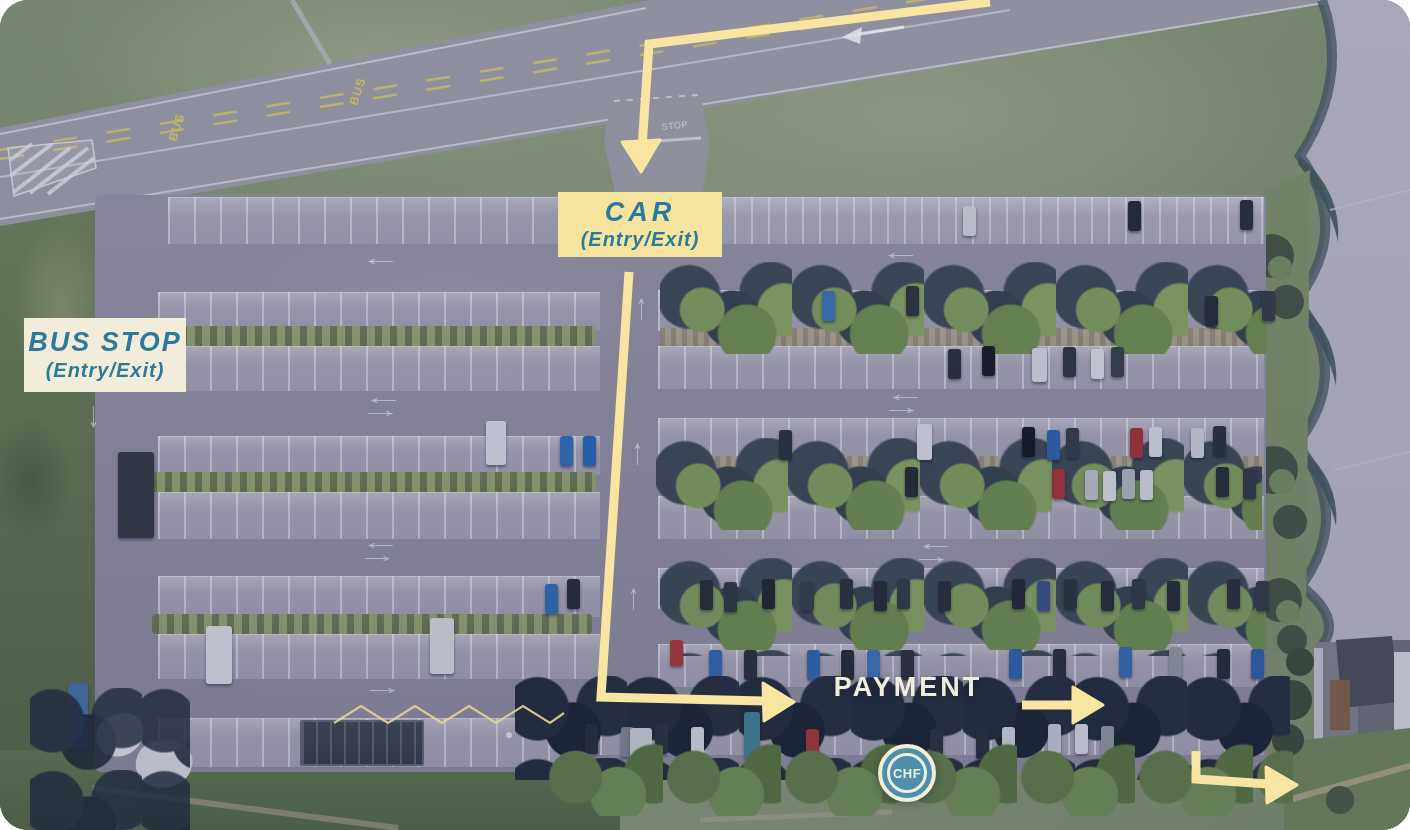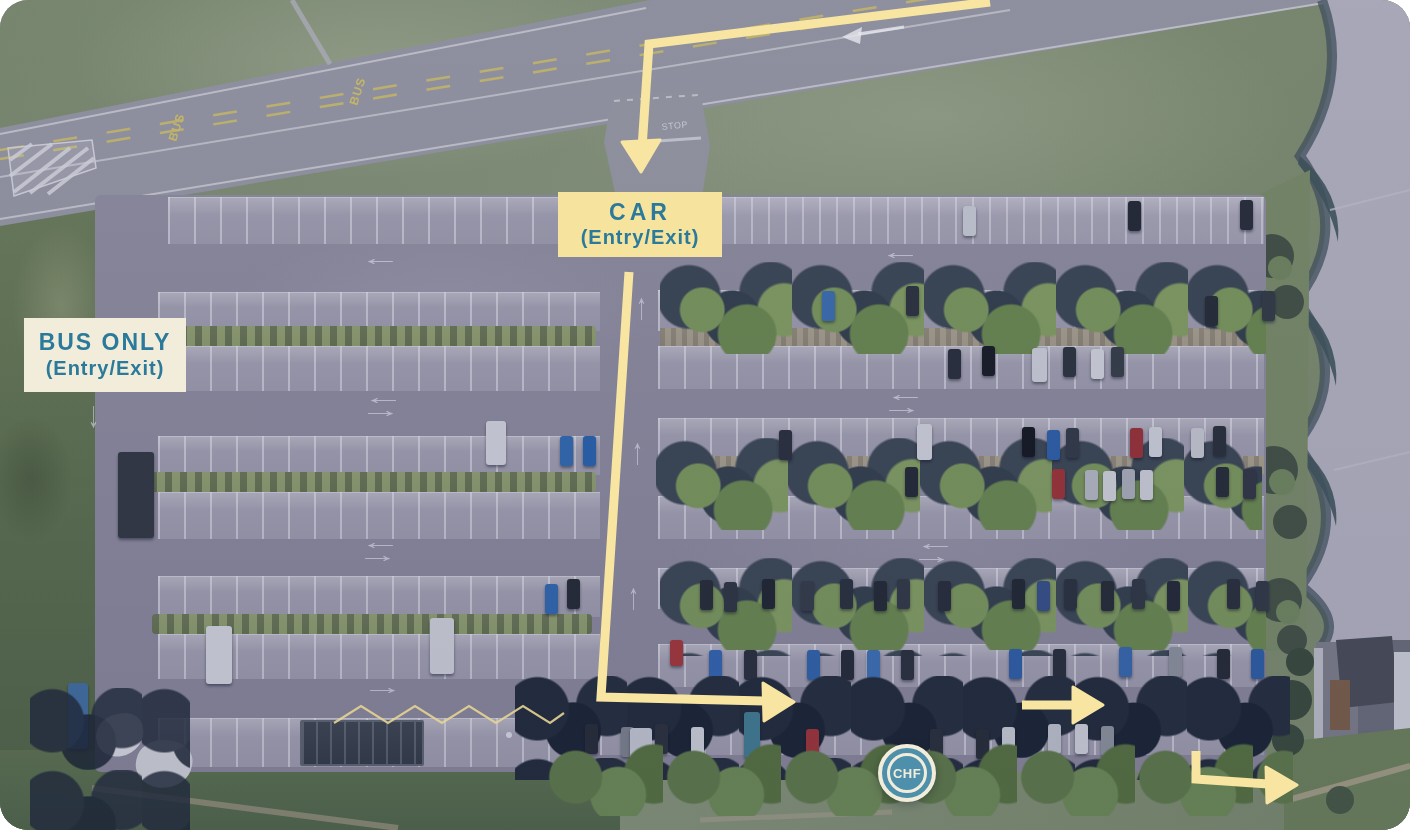--- a/index.html
+++ b/index.html
@@ -83,22 +83,22 @@
 
   .tint{position:absolute;inset:0;background:linear-gradient(rgba(64,68,122,.13),rgba(54,60,110,.18));pointer-events:none;}
 
   
   :root{--route-yellow:#F7E5A1;--label-box-yellow:#F6E49E;--label-box-cream:#F2EDDA;
         --label-text-teal:#2B7A9B;--overlay-text-cream:#F2EDDC;--badge-blue:#4E90AB;}
   .rline{stroke:var(--route-yellow);fill:none;}
   .rhead{fill:var(--route-yellow);stroke:var(--route-yellow);stroke-width:3;stroke-linejoin:round;}
   .label-box{position:absolute;display:flex;flex-direction:column;align-items:center;justify-content:center;
     color:var(--label-text-teal);font-weight:bold;text-align:center;}
-  .label-box .t1{font-size:23px;letter-spacing:4px;line-height:1.1;}
-  .label-box .t2{font-size:20px;letter-spacing:1px;line-height:1.2;}
+  .label-box .t1{font-size:27px;letter-spacing:4px;line-height:1.1;font-style:italic;}
+  .label-box .t2{font-size:20px;letter-spacing:1px;line-height:1.2;font-style:italic;}
   .map-text{position:absolute;color:var(--overlay-text-cream);font-weight:bold;text-align:center;
     text-shadow:0 2px 8px rgba(8,16,40,.35);white-space:nowrap;}
   .badge{position:absolute;left:878px;top:744px;width:58px;height:58px;border-radius:50%;
     background:var(--badge-blue);border:4px solid var(--label-box-cream);box-sizing:border-box;
     display:flex;align-items:center;justify-content:center;box-shadow:0 2px 8px rgba(8,16,40,.3);}
   .badge .inner{width:40px;height:40px;border-radius:50%;border:3px solid var(--label-box-cream);
     box-sizing:border-box;display:flex;align-items:center;justify-content:center;
     color:var(--label-box-cream);font-weight:bold;font-size:13px;letter-spacing:.5px;}
 </style>
 </head>
@@ -343,22 +343,23 @@
     <path class="rline" d="M1196 751 L1196 779 L1268 784" stroke-width="9"></path>
     <polygon class="rhead" points="1297,785 1266,767 1267,803"></polygon>
     <polyline points="334,723 361,706 388,723 415,706 442,723 469,706 496,723 523,706 550,723 564,713" fill="none" stroke="#e6d494" stroke-width="2.2" opacity=".9"></polyline>
   </svg>
 
   <div class="label-box" style="left:558px;top:192px;width:164px;height:65px;background:var(--label-box-yellow);">
     <span class="t1">CAR</span>
     <span class="t2">(Entry/Exit)</span>
   </div>
   <div class="label-box" style="left:24px;top:318px;width:162px;height:74px;background:var(--label-box-cream);">
-    <span class="t1" style="letter-spacing:2px;">BUS ONLY</span>
+    <span class="t1" style="letter-spacing:2px;">BUS STOP</span>
     <span class="t2">(Entry/Exit)</span>
   </div>
   <div class="map-text" style="left:820px;top:672px;width:176px;font-size:27px;letter-spacing:3px;line-height:30px;">
+    <div>PAYMENT</div>
   </div>
   <div class="badge">
     <div class="inner">CHF</div>
   </div>
 
 </div>
 
 </body></html>

